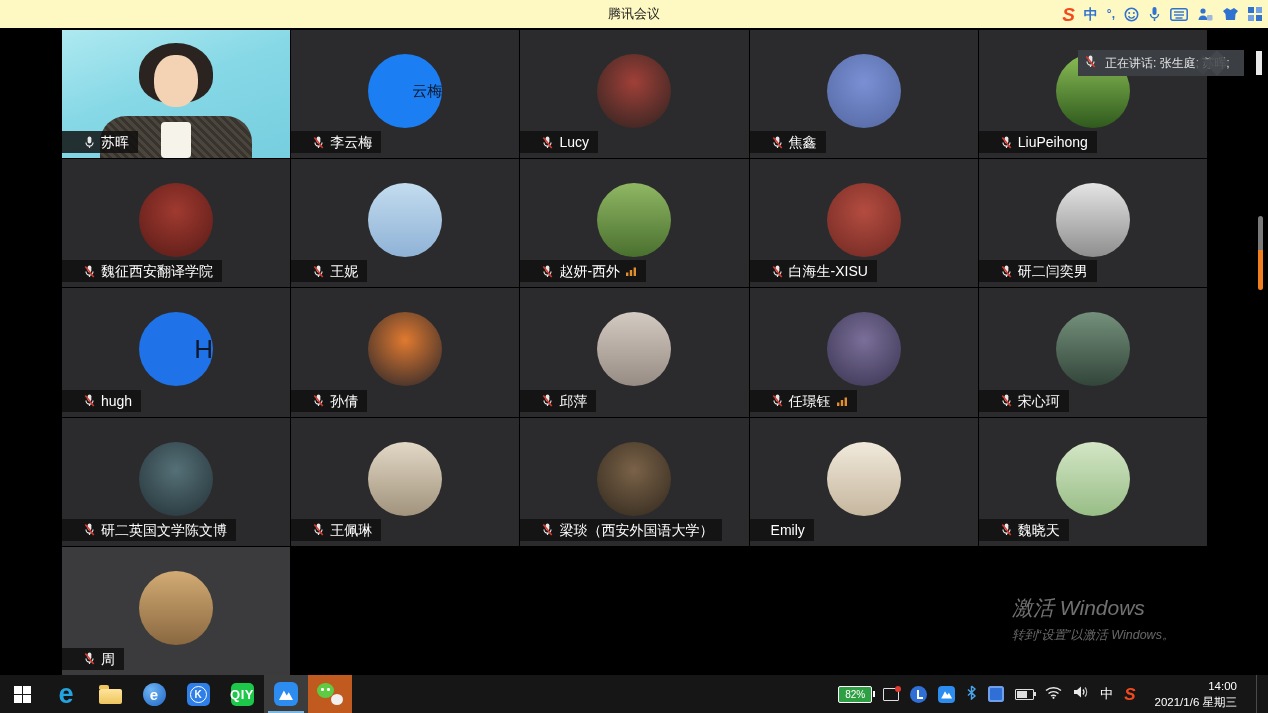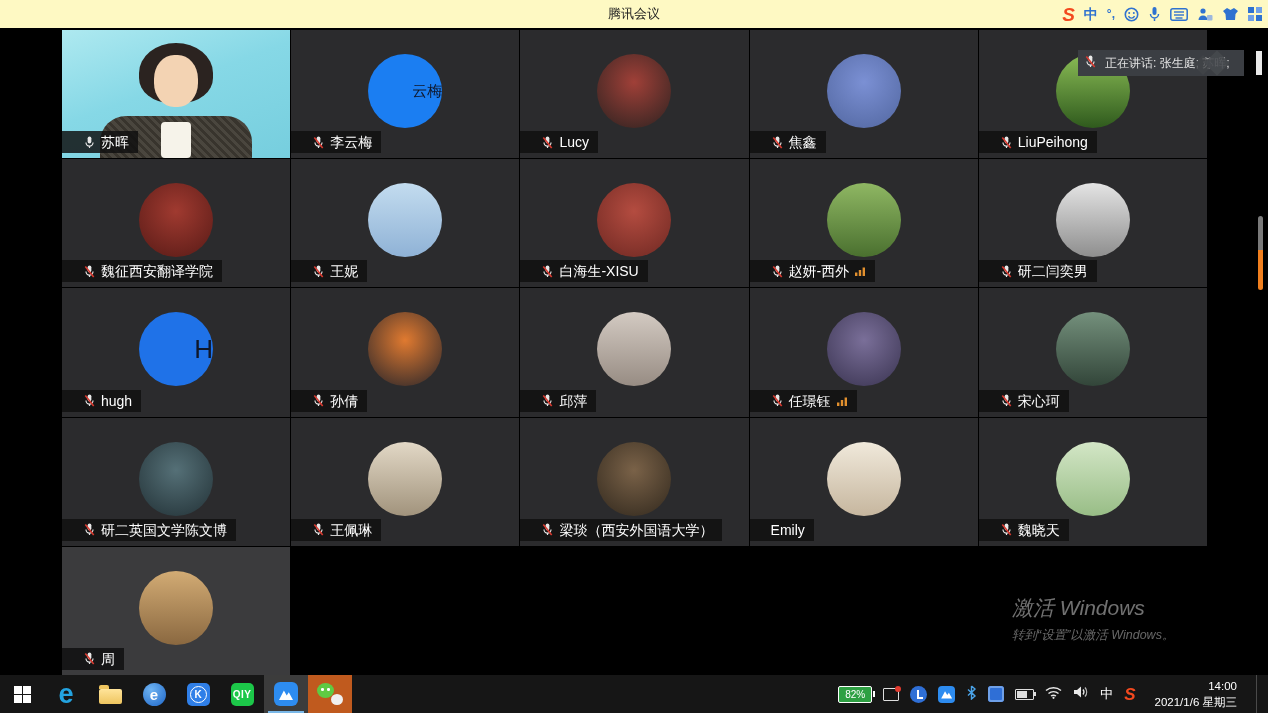--- a/index.html
+++ b/index.html
@@ -77,21 +77,21 @@
   .win-logo{display:grid;grid-template-columns:8px 8px;grid-template-rows:8px 8px;gap:1px;}
   .win-logo i{background:#fff;}
   .edge-e{color:#23a3e0;font-size:27px;font-weight:bold;line-height:1;}
   .folder{position:relative;width:23px;height:15px;background:linear-gradient(#ffe49a,#eec55f);border-radius:2px;margin-top:4px;}
   .folder::before{content:"";position:absolute;left:0;top:-4px;width:10px;height:4px;background:#eec55f;border-radius:2px 2px 0 0;}
   .sphere-e{width:23px;height:23px;border-radius:50%;background:radial-gradient(circle at 35% 30%,#6fb4f2,#1e66c8);
             color:#fff;font-size:15px;font-weight:bold;display:flex;align-items:center;justify-content:center;}
   .kapp{width:23px;height:23px;border-radius:5px;background:#2f7fe8;display:flex;align-items:center;justify-content:center;}
   .kapp i{width:15px;height:15px;border:1.5px solid #fff;border-radius:50%;color:#fff;font-style:normal;
           font-size:10px;font-weight:bold;display:flex;align-items:center;justify-content:center;}
-  .iqiyi{width:23px;height:23px;border-radius:5px;background:#1cc749;color:#fff;font-size:10px;font-weight:bold;
+  .iqiyi{width:23px;height:23px;border-radius:5px;background:#1cc749;color:#fff;font-size:13px;font-weight:bold;
          display:flex;align-items:center;justify-content:center;letter-spacing:.5px;}
   .mtg{width:24px;height:24px;border-radius:6px;background:#2d8cf0;position:relative;}
   .mtg::after{content:"";position:absolute;left:5px;top:6px;width:14px;height:12px;background:#fff;
               clip-path:polygon(0% 100%,35% 20%,55% 62%,70% 35%,100% 100%);}
   .mtg.small{width:17px;height:17px;border-radius:4px;}
   .mtg.small::after{left:3px;top:4px;width:11px;height:9px;}
   .wechat{position:relative;width:26px;height:22px;}
   .wechat .b1{position:absolute;left:0;top:0;width:17px;height:15px;background:#5ecb43;border-radius:50%;}
   .wechat .b2{position:absolute;right:0;bottom:0;width:12px;height:11px;background:#f0f0f0;border-radius:50%;}
   .wechat .b1::after{content:"";position:absolute;left:4px;top:5px;width:2.5px;height:2.5px;border-radius:50%;
@@ -259,46 +259,46 @@
             <svg width="13" height="15" viewBox="0 0 14 15">
     <rect x="5" y="1" width="4" height="7.5" rx="2" fill="#e8e8e8"></rect>
     <path d="M3.2 7.5a3.8 3.8 0 0 0 7.6 0" fill="none" stroke="#e8e8e8" stroke-width="1.3"></path>
     <line x1="7" y1="11.4" x2="7" y2="13.4" stroke="#e8e8e8" stroke-width="1.3"></line>
               <line x1="2.5" y1="2" x2="11.5" y2="13.5" stroke="#d93a30" stroke-width="1.7"></line>
             </svg>
             <span class="nm">王妮</span>
           </div>
         </div>
         <div class="tile">
-          <div class="avatar" style="background: radial-gradient(circle at 50% 38%, rgb(180, 76, 64), rgb(110, 40, 34));"></div>
-          <div class="nlabel">
-            <svg width="13" height="15" viewBox="0 0 14 15">
-    <rect x="5" y="1" width="4" height="7.5" rx="2" fill="#e8e8e8"></rect>
-    <path d="M3.2 7.5a3.8 3.8 0 0 0 7.6 0" fill="none" stroke="#e8e8e8" stroke-width="1.3"></path>
-    <line x1="7" y1="11.4" x2="7" y2="13.4" stroke="#e8e8e8" stroke-width="1.3"></line>
-              <line x1="2.5" y1="2" x2="11.5" y2="13.5" stroke="#d93a30" stroke-width="1.7"></line>
-            </svg>
-            <span class="nm">白海生-XISU</span>
-          </div>
-        </div>
-        <div class="tile">
           <div class="avatar" style="background: linear-gradient(rgb(143, 183, 99), rgb(74, 112, 47));"></div>
           <div class="nlabel">
             <svg width="13" height="15" viewBox="0 0 14 15">
     <rect x="5" y="1" width="4" height="7.5" rx="2" fill="#e8e8e8"></rect>
     <path d="M3.2 7.5a3.8 3.8 0 0 0 7.6 0" fill="none" stroke="#e8e8e8" stroke-width="1.3"></path>
     <line x1="7" y1="11.4" x2="7" y2="13.4" stroke="#e8e8e8" stroke-width="1.3"></line>
               <line x1="2.5" y1="2" x2="11.5" y2="13.5" stroke="#d93a30" stroke-width="1.7"></line>
             </svg>
             <span class="nm">赵妍-西外</span>
             <svg width="12" height="12">
   <rect x="1" y="7.5" width="2.4" height="3.5" fill="#e2902e"></rect>
   <rect x="4.8" y="5" width="2.4" height="6" fill="#e2902e"></rect>
   <rect x="8.6" y="2.5" width="2.4" height="8.5" fill="#e2902e"></rect>
             </svg>
+          </div>
+        </div>
+        <div class="tile">
+          <div class="avatar" style="background: radial-gradient(circle at 50% 38%, rgb(180, 76, 64), rgb(110, 40, 34));"></div>
+          <div class="nlabel">
+            <svg width="13" height="15" viewBox="0 0 14 15">
+    <rect x="5" y="1" width="4" height="7.5" rx="2" fill="#e8e8e8"></rect>
+    <path d="M3.2 7.5a3.8 3.8 0 0 0 7.6 0" fill="none" stroke="#e8e8e8" stroke-width="1.3"></path>
+    <line x1="7" y1="11.4" x2="7" y2="13.4" stroke="#e8e8e8" stroke-width="1.3"></line>
+              <line x1="2.5" y1="2" x2="11.5" y2="13.5" stroke="#d93a30" stroke-width="1.7"></line>
+            </svg>
+            <span class="nm">白海生-XISU</span>
           </div>
         </div>
         <div class="tile">
           <div class="avatar" style="background: linear-gradient(rgb(228, 228, 228), rgb(142, 142, 142));"></div>
           <div class="nlabel">
             <svg width="13" height="15" viewBox="0 0 14 15">
     <rect x="5" y="1" width="4" height="7.5" rx="2" fill="#e8e8e8"></rect>
     <path d="M3.2 7.5a3.8 3.8 0 0 0 7.6 0" fill="none" stroke="#e8e8e8" stroke-width="1.3"></path>
     <line x1="7" y1="11.4" x2="7" y2="13.4" stroke="#e8e8e8" stroke-width="1.3"></line>
               <line x1="2.5" y1="2" x2="11.5" y2="13.5" stroke="#d93a30" stroke-width="1.7"></line>

